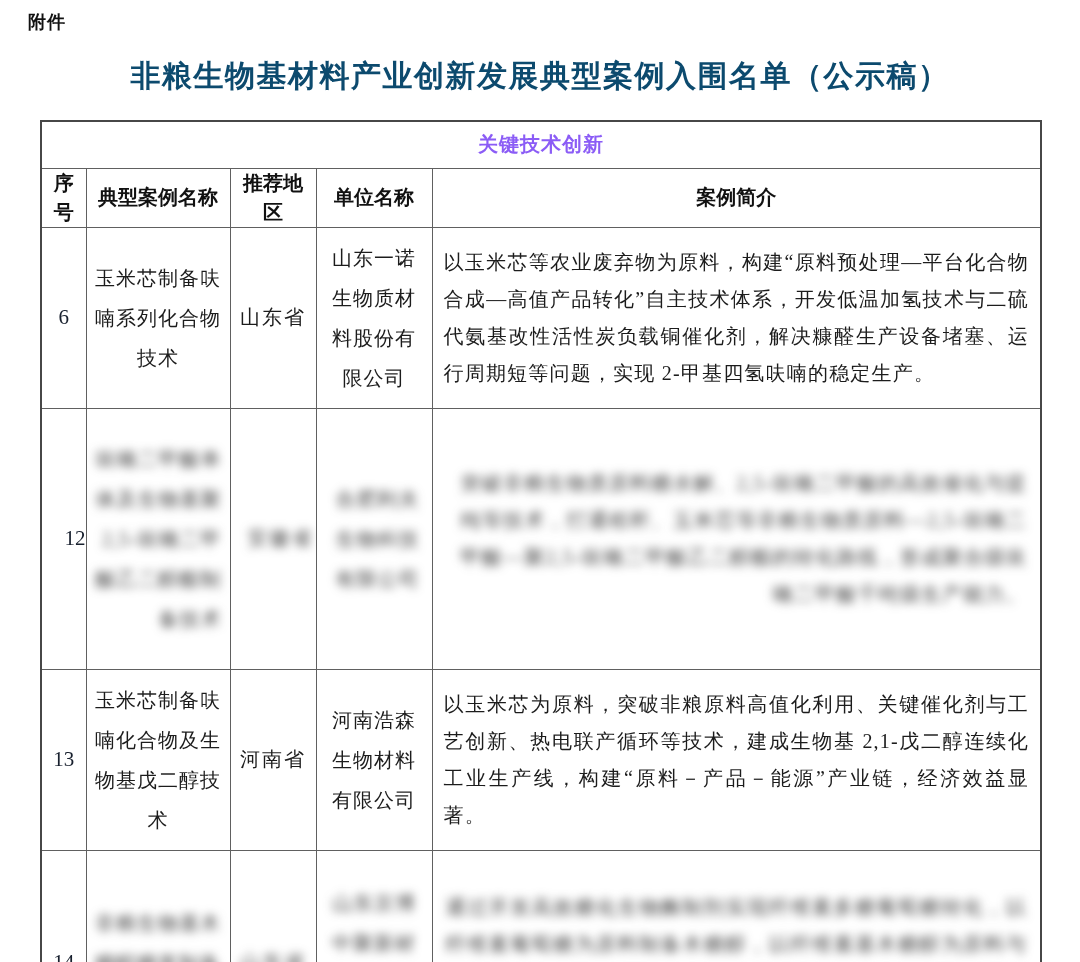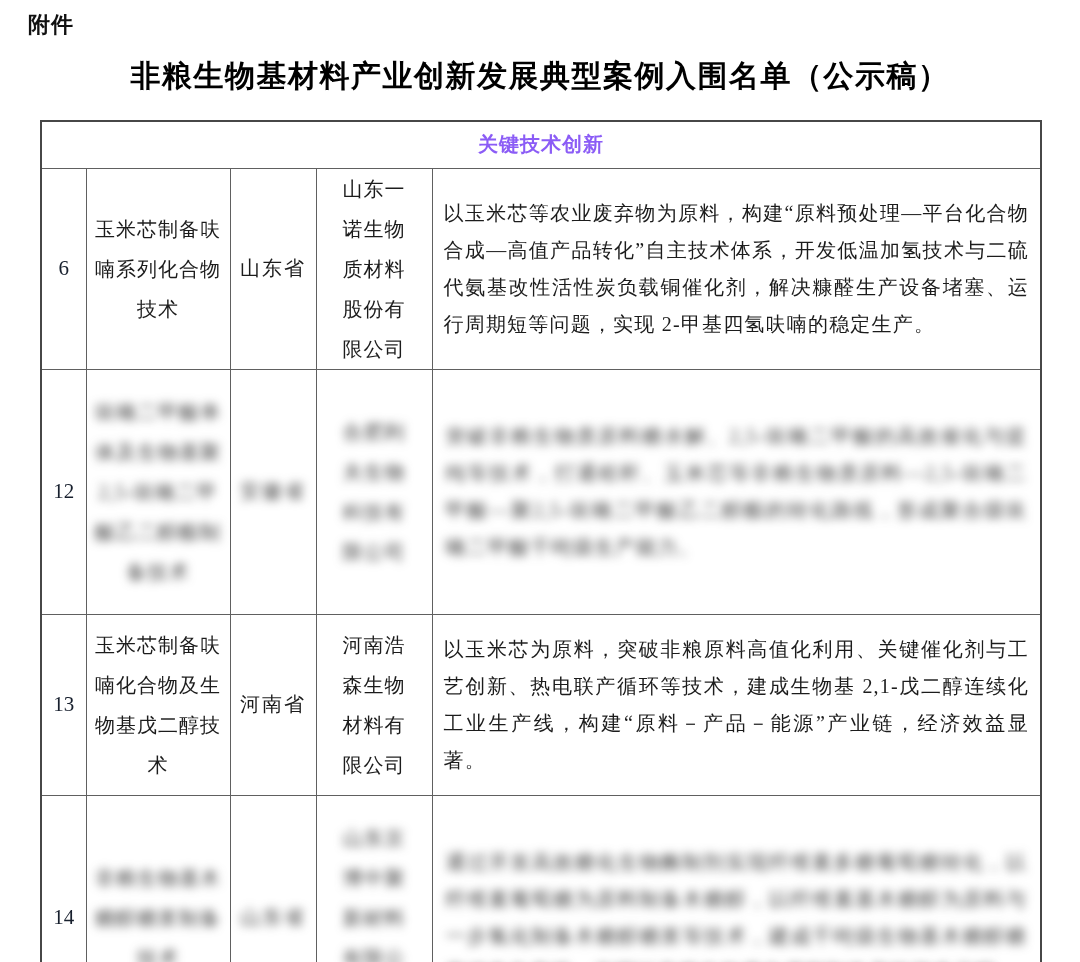--- a/index.html
+++ b/index.html
@@ -10,36 +10,36 @@
     position: relative;
     font-family: "Liberation Serif", "DejaVu Serif", serif;
     color: #1c1c1c;
     overflow: hidden;
   }
   .attachment-label {
     position: absolute;
     left: 28px;
     top: 10px;
     font-family: "Liberation Sans", "DejaVu Sans", sans-serif;
-    font-size: 22px;
+    font-size: 18px;
     font-weight: 600;
     color: #111;
     letter-spacing: 1px;
   }
   .doc-title {
     position: absolute;
     top: 56px;
     left: 0;
     width: 100%;
     text-align: center;
     font-family: "Liberation Serif", "DejaVu Serif", serif;
     font-size: 30px;
     font-weight: 700;
     letter-spacing: 1.5px;
-    color: #000000;
+    color: #0c4a6e;
   }
   table.cases {
     position: absolute;
     left: 40px;
     top: 120px;
     width: 1000px;
     border-collapse: collapse;
     table-layout: fixed;
     background: #fff;
   }
@@ -68,32 +68,32 @@
     font-weight: 700;
     color: #111;
     line-height: 29px;
     padding: 0 4px;
   }
   td.cell-no {
     font-size: 21px;
     font-family: "Liberation Serif", "DejaVu Serif", serif;
     color: #18202e;
   }
-  td.cell-name { font-size: 20px; line-height: 40px; padding: 0 6px; letter-spacing: 1px; }
+  td.cell-name { font-size: 20px; line-height: 40px; padding: 8px 6px; letter-spacing: 1px; }
   td.cell-region { font-size: 20px; letter-spacing: 2px; }
-  td.cell-org { font-size: 20px; line-height: 40px; padding: 0 20px; letter-spacing: 1px; }
+  td.cell-org { font-size: 20px; line-height: 40px; padding: 0 10px; letter-spacing: 1px; }
   td.cell-desc {
     font-size: 20px;
     line-height: 37px;
     text-align: justify;
     padding: 16px 11px;
     letter-spacing: 1.2px;
   }
   tr.row-6  td { height: 172px; }
-  tr.row-12 td { height: 184px; }
+  tr.row-12 td { height: 184px; text-align: right; }
   tr.row-13 td { height: 164px; }
   tr.row-14 td { height: 197px; }
 
   
   td.redacted { position: relative; }
   .patch {
     background: #ffffff;
     position: relative;
     z-index: 2;
     margin: 0 -7px;
@@ -117,20 +117,27 @@
     <col style="width:45px">
     <col style="width:144px">
     <col style="width:86px">
     <col style="width:116px">
     <col style="width:609px">
   </colgroup>
   <tbody>
     <tr>
       <td class="section-header-cell" colspan="5">关键技术创新</td>
     </tr>
+    <tr class="col-header-row">
+      <th>序号</th>
+      <th>典型案例名称</th>
+      <th>推荐地区</th>
+      <th>单位名称</th>
+      <th>案例简介</th>
+    </tr>
 
     <tr class="row-6">
       <td class="cell-no">6</td>
       <td class="cell-name">玉米芯制备呋喃系列化合物技术</td>
       <td class="cell-region">山东省</td>
       <td class="cell-org">山东一诺生物质材料股份有限公司</td>
       <td class="cell-desc">以玉米芯等农业废弃物为原料，构建“原料预处理—平台化合物合成—高值产品转化”自主技术体系，开发低温加氢技术与二硫代氨基改性活性炭负载铜催化剂，解决糠醛生产设备堵塞、运行周期短等问题，实现 2-甲基四氢呋喃的稳定生产。</td>
     </tr>
 
     <tr class="row-12">

